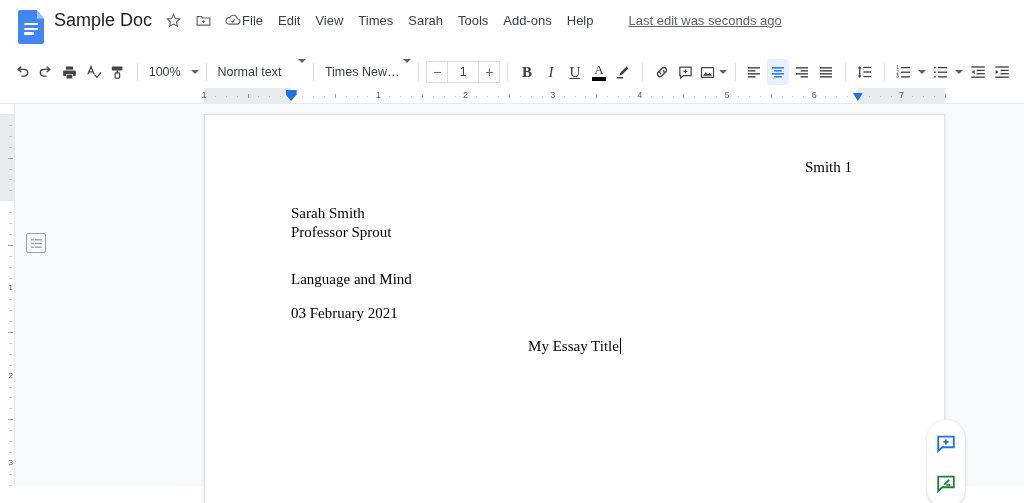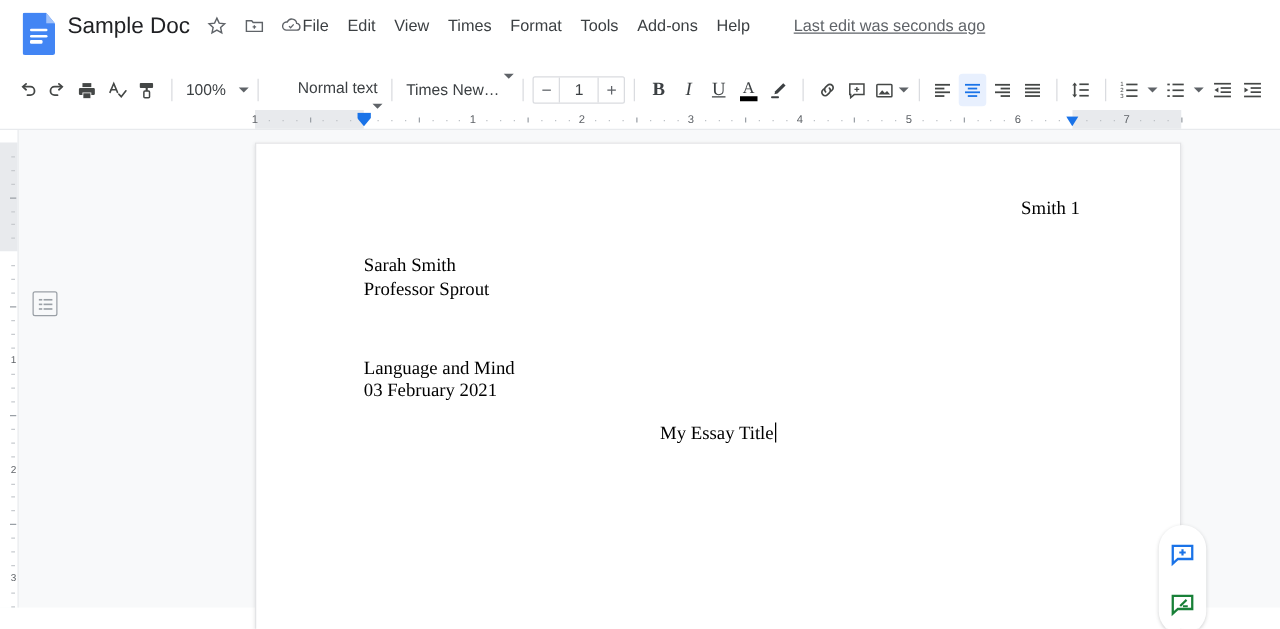--- a/index.html
+++ b/index.html
@@ -48,21 +48,21 @@
   }
   .tb-btn svg { display:block; }
   .tb-sep { width:1px; height:18px; background:#dadce0; margin:0 7px; }
   .tb-text {
     font-size:12.5px; color:#3c4043; display:flex; align-items:center; height:26px;
     padding:0 4px; white-space:nowrap;
   }
   .caret { width:0; height:0; border-left:4px solid transparent; border-right:4px solid transparent;
            border-top:4px solid #5f6368; margin-left:6px; }
   .zoom-box { display:flex; align-items:center; width:58px; }
-  .style-box { display:flex; align-items:flex-end; width:118px;flex-direction:column; }
+  .style-box { display:flex; align-items:flex-start; width:118px; }
   .font-box { display:flex; width:96px; }
   .fontsize-box { display:flex; align-items:center; border:1px solid #dadce0; border-radius:2px; height:22px; }
   .fs-btn { width:20px; height:20px; display:flex; align-items:center; justify-content:center;
             font-size:14px; color:#5f6368; }
   .fs-val { width:32px; text-align:center; font-size:12.5px; color:#3c4043;
             border-left:1px solid #dadce0; border-right:1px solid #dadce0; line-height:20px; height:20px; }
   .tb-btn.active { background:#e8f0fe; }
   .tb-btn.active svg rect { fill:#1a73e8; }
 
   
@@ -99,21 +99,21 @@
     border:1.6px solid #9aa0a6; border-radius:2px;
     display:flex; align-items:center; justify-content:center;
   }
 
   .page {
     position:absolute; left:204px; top:10px; width:741px; height:400px;
     background:#fff; border:1px solid #e3e4e6;
     box-shadow: 0 1px 3px rgba(60,64,67,.16);
   }
   .doc-text { font-family:"Liberation Serif", serif; color:#000; font-size:15px; }
-  .page-header { position:absolute; right:80px; top:44px; text-align:left; }
+  .page-header { position:absolute; right:92px; top:44px; text-align:left; }
   .para { position:absolute; left:86px; font-size:15px; }
   .title-line { position:absolute; left:0; right:0; text-align:center; }
   .caret-bar { display:inline-block; width:1px; height:16px; background:#000; vertical-align:-3px; margin-left:1px; }
 
   
   .fab-pill {
     position:absolute; left:927px; top:316px; width:38px; height:88px;
     background:#fff; border-radius:19px;
     box-shadow:0 1px 3px rgba(60,64,67,.25);
     display:flex; flex-direction:column; align-items:center; justify-content:space-around;
@@ -160,21 +160,21 @@
             <path d="M9.6 13.2l1.7 1.7 3.3-3.6" stroke-width="1.4"></path>
           </svg>
         </span>
       </div>
 
       <div class="menu-row">
         <span class="menu-item">File</span>
         <span class="menu-item">Edit</span>
         <span class="menu-item">View</span>
         <span class="menu-item">Times</span>
-        <span class="menu-item">Format</span>
+        <span class="menu-item">Sarah</span>
         <span class="menu-item">Tools</span>
         <span class="menu-item">Add-ons</span>
         <span class="menu-item">Help</span>
         <span class="last-edit">Last edit was seconds ago</span>
       </div>
     </div>
   </div>
 
   <div class="toolbar">
 
@@ -504,21 +504,21 @@
         <rect x="2" y="17.6" width="5" height="2.4"></rect>
           <rect x="9" y="17.6" width="13" height="2.4"></rect>
       </svg>
     </div>
 
     <div class="page">
       <div class="doc-text page-header">Smith 1</div>
 
       <div class="doc-text para" style="top:90px">Sarah Smith</div>
       <div class="doc-text para" style="top:109px">Professor Sprout</div>
-      <div class="doc-text para" style="top:172px">Language and Mind</div>
+      <div class="doc-text para" style="top:156px">Language and Mind</div>
       <div class="doc-text para" style="top:190px">03 February 2021</div>
 
       <div class="doc-text title-line" style="top:223px">
         <span>My Essay Title</span><span class="caret-bar"></span>
       </div>
     </div>
 
     <div class="fab-pill">
       <div class="fab">
         <svg width="22" height="22" viewBox="0 0 24 24" fill="none" stroke="#1a73e8" stroke-width="2">

